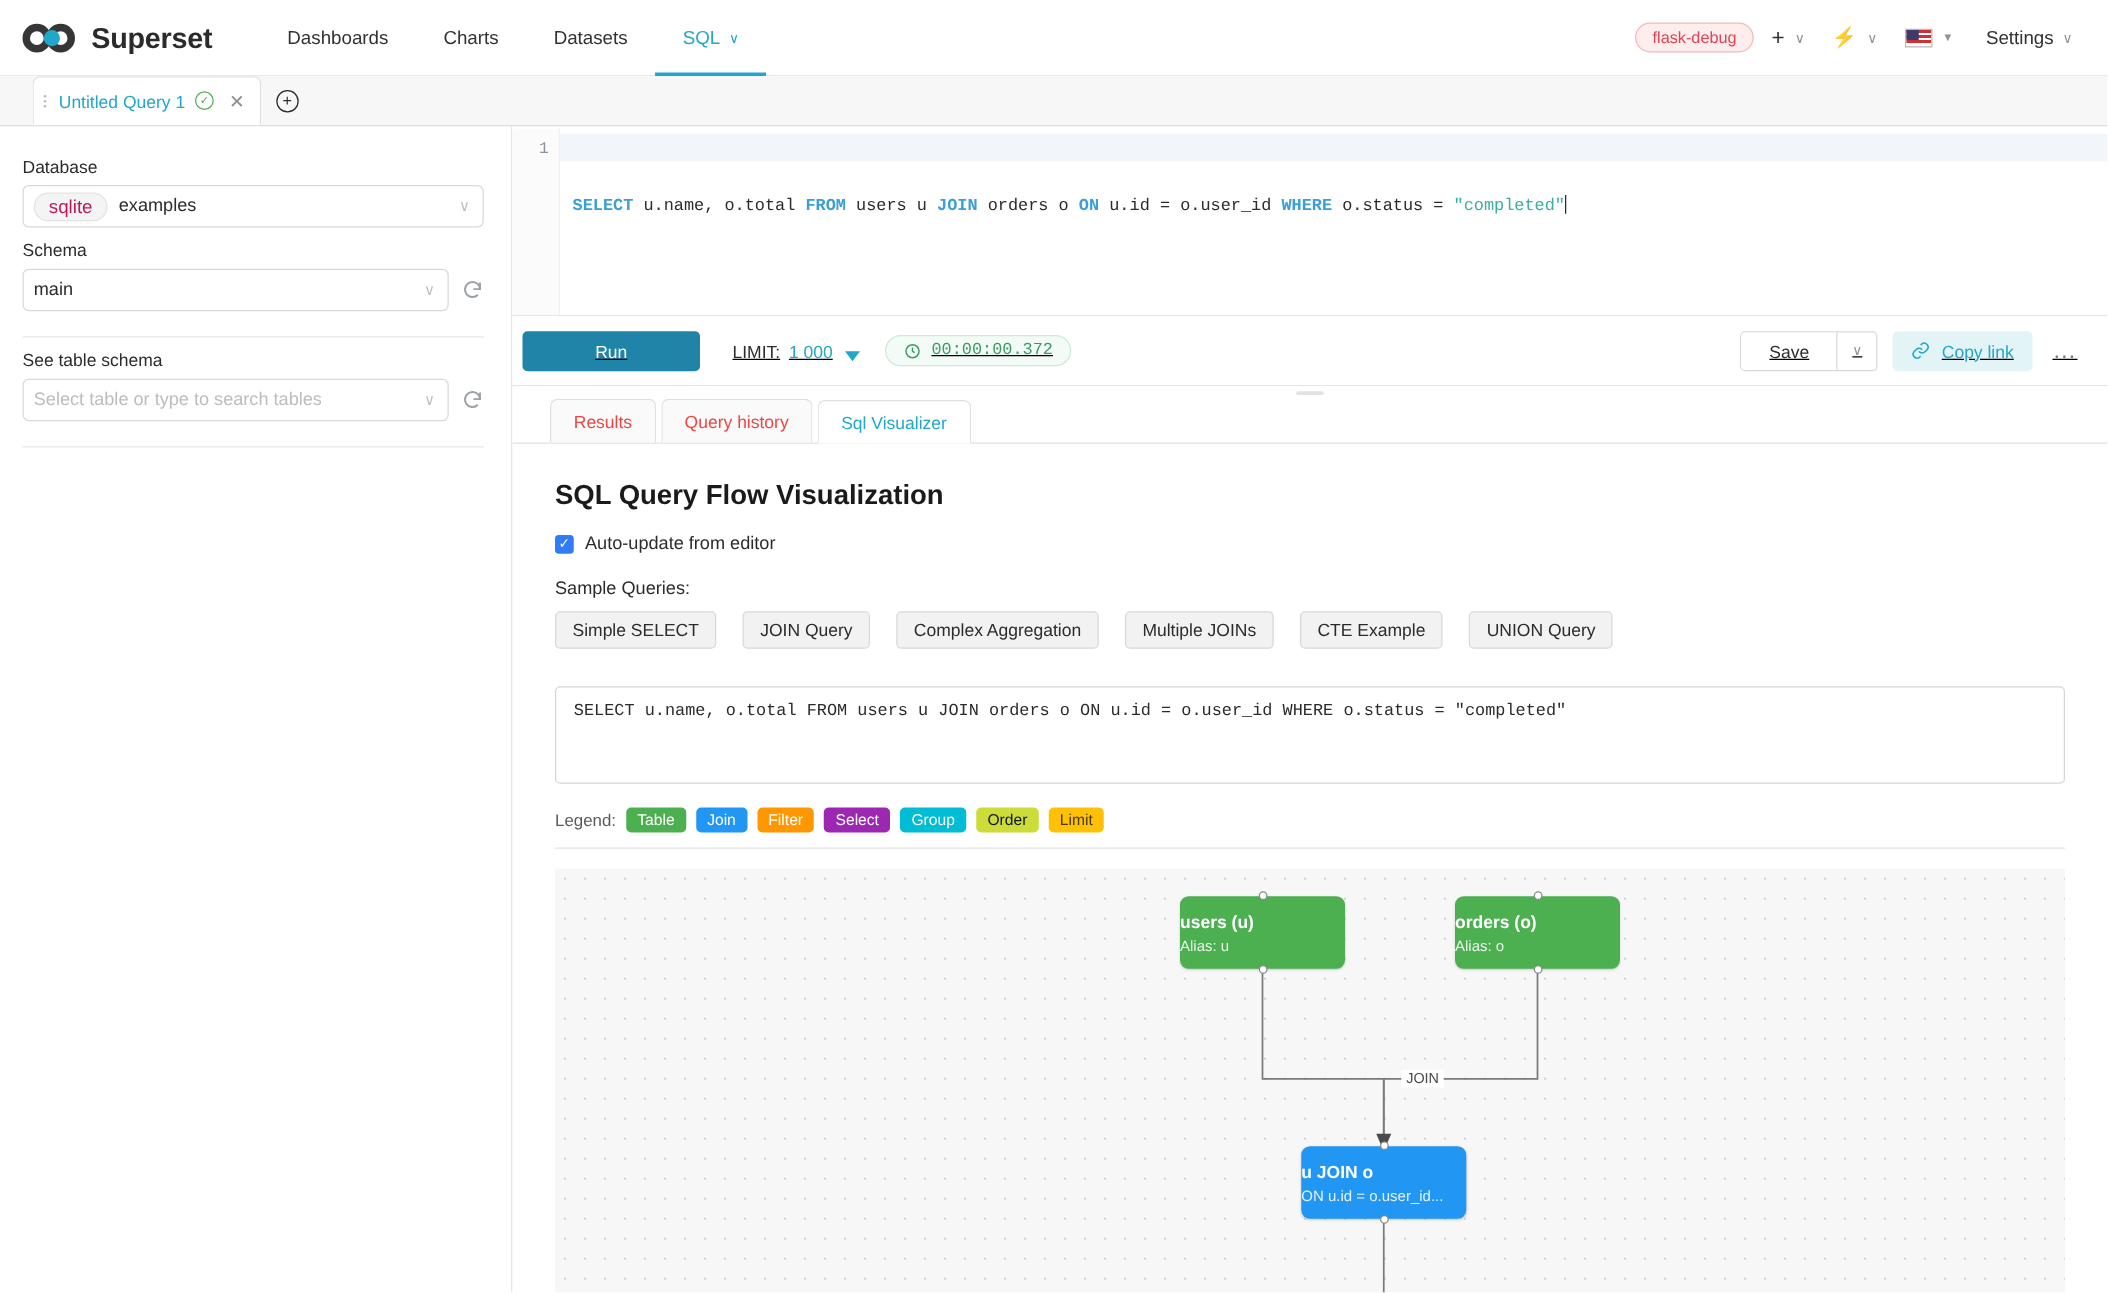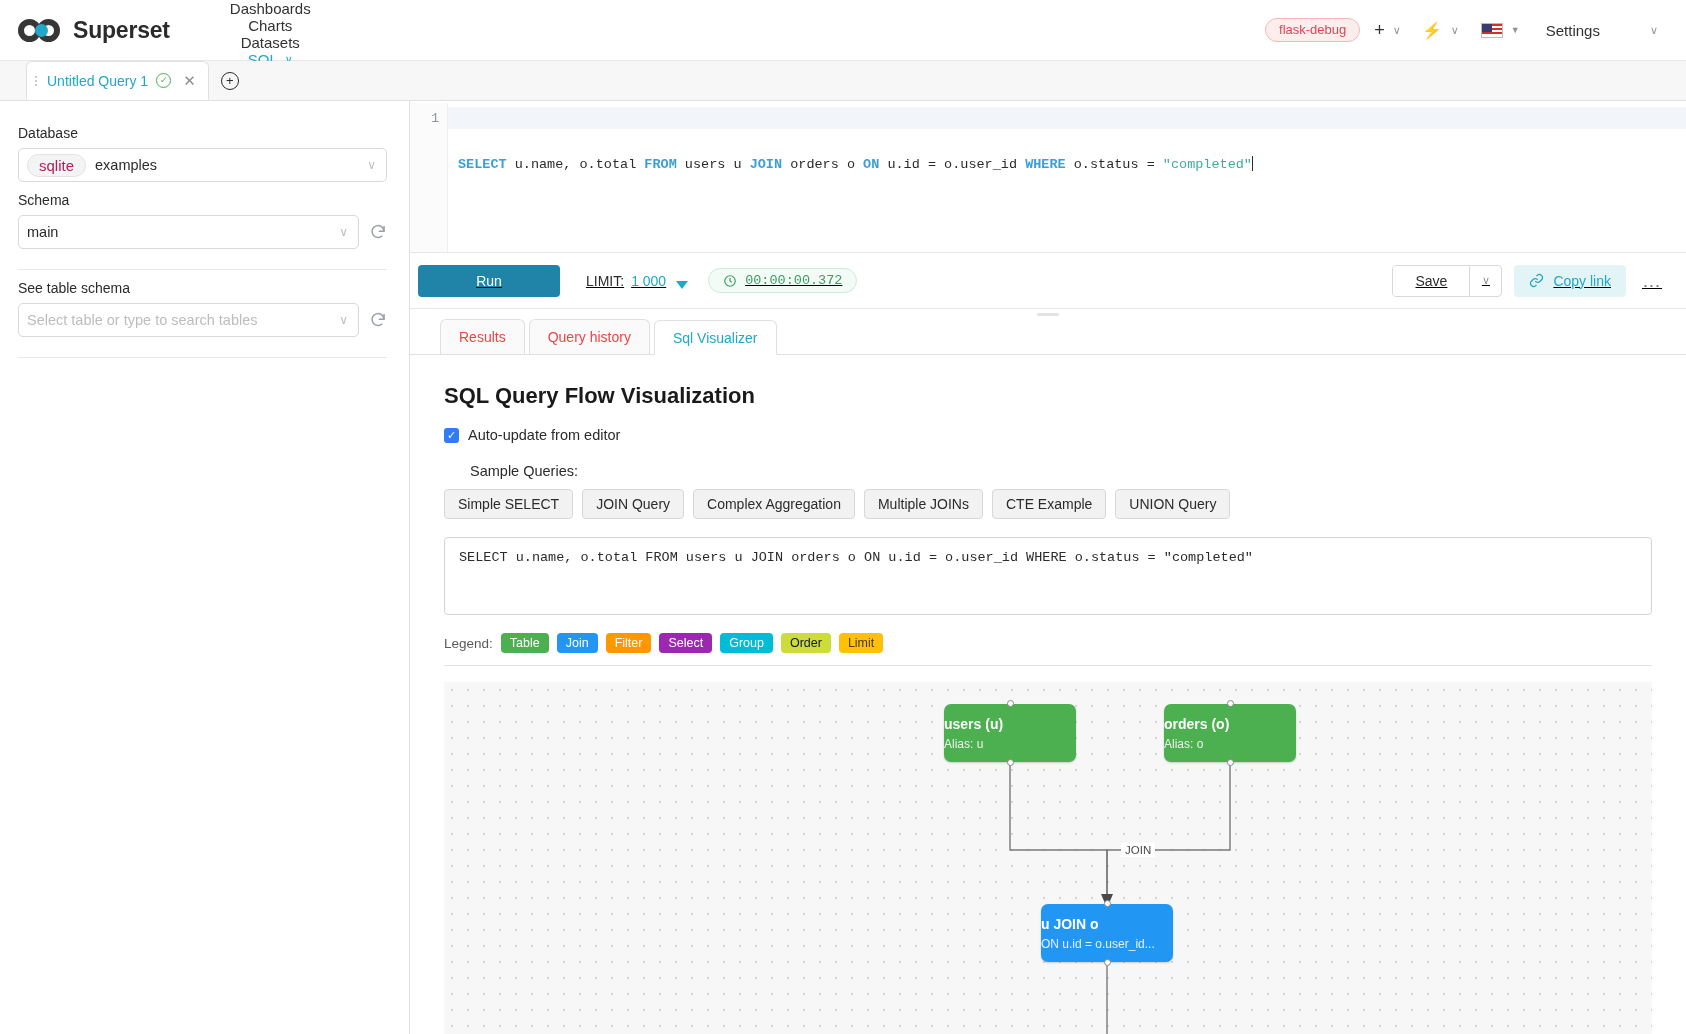--- a/index.html
+++ b/index.html
@@ -25,21 +25,21 @@
     border: 6px solid #363636;
   }
   .brand-mark .ring.left { left: 0; }
   .brand-mark .ring.right { left: 19px; border-color: #363636; }
   .brand-mark .dot {
     position:absolute; left: 17px; top: 7px; width: 13px; height: 13px;
     border-radius: 50%; background: #20a7c9;
   }
   .brand-text { font-size: 23px; font-weight: bold; color: #2b2b2b; letter-spacing: -0.2px; }
 
-  .nav-links { display: flex; align-items: center; gap: 0; height: 61px; flex-direction: column; }
+  .nav-links { display: flex; align-items: center; gap: 0; height: 61px; }
   .nav-link {
     font-size: 15px; color: #323232; padding: 0 22px; height: 61px;
     display: flex; align-items: center; cursor: pointer; text-decoration: none;
   }
   .nav-link.active { color: #20a7c9; box-shadow: inset 0 -3px 0 #20a7c9; }
   .caret { display:inline-block; margin-left:7px; font-size: 11px; color:#8f9499; }
   .nav-link.active .caret { color:#20a7c9; }
 
   .nav-right { margin-left: auto; display: flex; align-items: center; gap: 6px; }
   .debug-badge {
@@ -48,21 +48,21 @@
   }
   .icon-btn {
     display:flex; align-items:center; gap:6px; padding: 4px 8px; cursor:pointer;
     color:#323232; font-size: 18px;
   }
   .icon-btn .caret { font-size: 11px; margin-left: 2px; }
   .flagbox { width: 22px; height: 15px; position: relative; border:1px solid #bbb; overflow:hidden; display:inline-block;}
   .flagbox .stripes { position:absolute; inset:0;
     background: repeating-linear-gradient(#cf3030 0 2.1px, #ffffff 2.1px 4.2px); }
   .flagbox .canton { position:absolute; left:0; top:0; width:10px; height:8px; background:#3c3b6e; }
-  .settings-link { font-size: 15px; color:#323232; padding: 0 6px 0 12px; cursor:pointer; display:flex; align-items:center;gap:43px; }
+  .settings-link { font-size: 15px; color:#323232; padding: 0 6px 0 12px; cursor:pointer; display:flex; align-items:center; }
 
   
   .tabbar {
     height: 40px; background: #f7f7f7; border-bottom: 1px solid #e0e0e0;
     display: flex; align-items: flex-end; padding-left: 26px; position: relative;
   }
   .qtab {
     height: 39px; background: #fff; border: 1px solid #e0e0e0; border-bottom: 1px solid #fff;
     border-radius: 6px 6px 0 0; display: flex; align-items: center; gap: 8px;
     padding: 0 12px 0 8px; font-size: 14px; color:#20a7c9; cursor: pointer;
@@ -169,22 +169,22 @@
   .rtab.active { background:#fff; color:#20a7c9; border-bottom: 1px solid #fff; margin-bottom:-1px; }
 
   
   .viz { padding: 28px 34px 0 34px; overflow: hidden; flex:1; }
   .viz-title { font-size: 22px; font-weight: bold; color:#1a1a1a; margin: 0 0 18px; }
   .autoupdate { display:flex; align-items:center; gap:9px; font-size: 14.5px; color:#2b2b2b; margin-bottom: 20px;}
   .cbox {
     width: 15px; height: 15px; background:#2f7cf6; border-radius: 3px;
     display:flex; align-items:center; justify-content:center; color:#fff; font-size: 11px; line-height:1; cursor:pointer;
   }
-  .samp-label { font-size: 14.5px; color:#2b2b2b; margin-bottom: 10px; margin-left: 26px; }
-  .samp-row { display:flex; gap: 9px; margin-bottom: 18px; flex-wrap: wrap; }
+  .samp-label { font-size: 14.5px; color:#2b2b2b; margin-bottom: 10px; }
+  .samp-row { display:flex; gap: 21px; margin-bottom: 30px; flex-wrap: wrap; }
   .samp-btn {
     background:#f2f2f2; border:1px solid #d8d8d8; border-radius:4px;
     font-size: 14px; color:#2b2b2b; padding: 6px 13px; cursor:pointer;
     font-family:"Liberation Sans", sans-serif;
   }
   .sql-textarea {
     width: 100%; height: 78px; border:1px solid #d5d5d5; border-radius: 4px;
     padding: 12px 14px; font-family:"Liberation Mono", monospace; font-size: 13.5px;
     color:#2b2b2b; resize: none; outline:none; background:#fff;
   }

